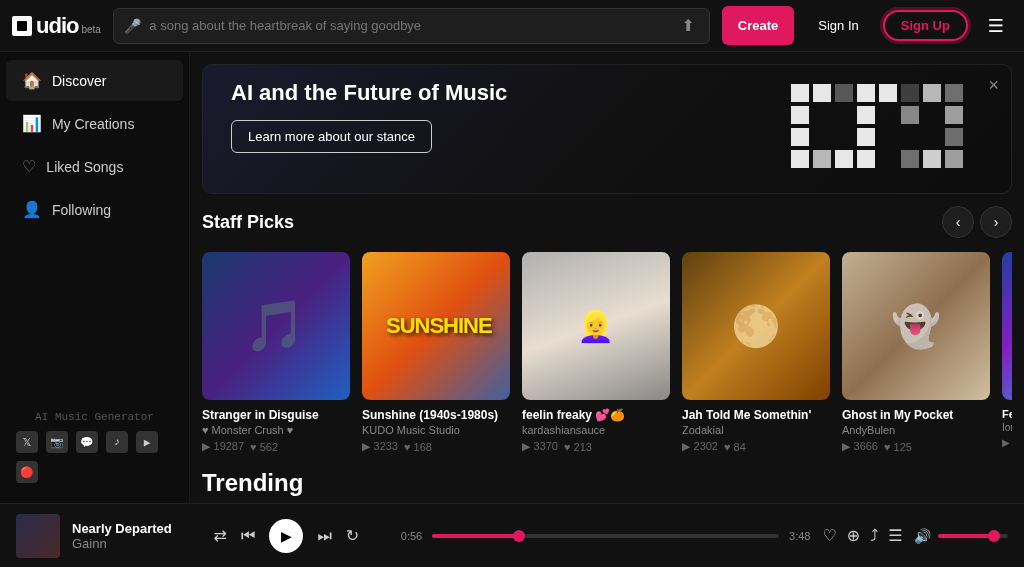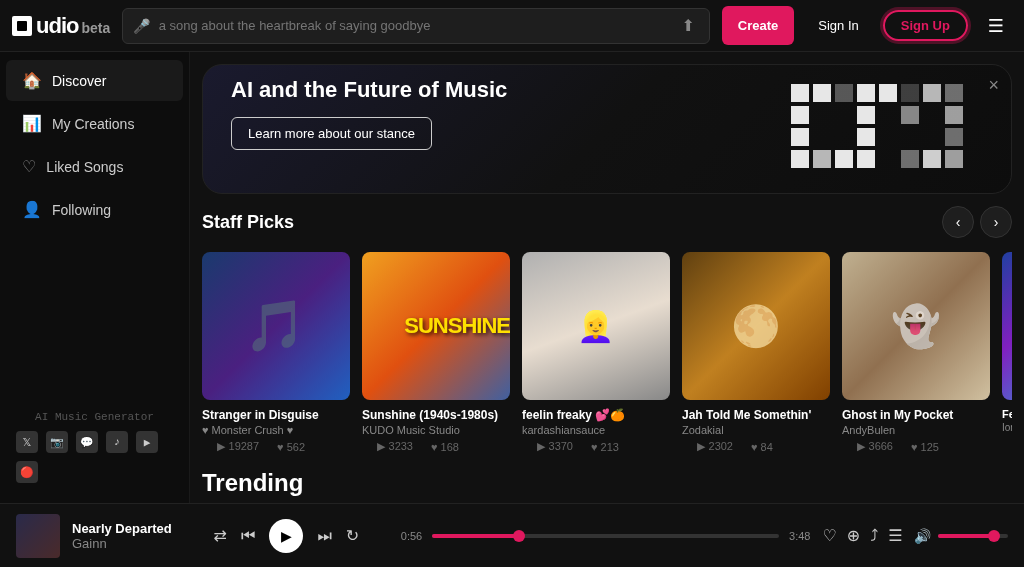--- a/index.html
+++ b/index.html
@@ -42,23 +42,23 @@
       height: 20px;
       background: #fff;
       border-radius: 2px;
       display: inline-flex;
       align-items: center;
       justify-content: center;
       margin-right: 1px;
     }
     .logo-icon svg { width: 14px; height: 14px; }
     .beta-tag {
-      font-size: 14px;
+      font-size: 10px;
       color: #999;
-      font-weight: 700;
+      font-weight: 400;
     }
     .search-bar {
       flex: 1;
       background: #1e1e1e;
       border: 1px solid #333;
       border-radius: 6px;
       display: flex;
       align-items: center;
       padding: 0 10px;
       height: 36px;
@@ -193,27 +193,27 @@
       flex-direction: column;
     }
     .content::-webkit-scrollbar { width: 4px; }
     .content::-webkit-scrollbar-track { background: #111; }
     .content::-webkit-scrollbar-thumb { background: #333; border-radius: 2px; }
 
     
     .banner {
       background: linear-gradient(135deg, #1a1a2e 0%, #111 50%, #0d0d0d 100%);
       margin: 12px;
-      border-radius: 20px;
-      padding: 12px 28px;
+      border-radius: 10px;
+      padding: 40px 28px;
       position: relative;
       overflow: hidden;
       min-height: 130px;
       display: flex;
-      align-items: flex-start;
+      align-items: flex-end;
       border: 1px solid #222;
     }
     .banner-content { flex: 1; }
     .banner-title {
       font-size: 22px;
       font-weight: 700;
       margin-bottom: 14px;
     }
     .banner-btn {
       background: transparent;
@@ -303,24 +303,23 @@
     .card-artist {
       font-size: 11px;
       color: #888;
       margin-bottom: 4px;
       white-space: nowrap;
       overflow: hidden;
       text-overflow: ellipsis;
     }
     .card-stats {
       display: flex;
-      gap: 18px;
+      gap: 6px;
       font-size: 11px;
       color: #666;
-      margin-left: 15px;
     }
     .card-stat { display: flex; align-items: center; gap: 3px; }
 
     
     .card1-img { background: linear-gradient(135deg, #1a3a6e, #4a2080, #2060c0); }
 
     
     .trending-title {
       font-size: 24px;
       font-weight: 700;
@@ -581,21 +580,21 @@
           <div class="card-title">Stranger in Disguise</div>
           <div class="card-artist">♥ Monster Crush ♥</div>
           <div class="card-stats">
             <span class="card-stat">▶ 19287</span>
             <span class="card-stat">♥ 562</span>
           </div>
         </div>
 
         <div class="card">
           <div class="card-img" style="background:linear-gradient(135deg,#f0a020,#e05010,#4060a0);position:relative;overflow:hidden;">
-            <div style="position:absolute;inset:0;display:flex;align-items:center;justify-content:flex-end;margin-left:24px;">
+            <div style="position:absolute;inset:0;display:flex;align-items:center;justify-content:flex-start;margin-left:24px;">
               <span style="font-size:22px;font-weight:900;color:#FFE000;text-shadow:2px 2px 4px rgba(0,0,0,0.8);letter-spacing:-1px;">SUNSHINE</span>
             </div>
           </div>
           <div class="card-title">Sunshine (1940s-1980s)</div>
           <div class="card-artist">KUDO Music Studio</div>
           <div class="card-stats">
             <span class="card-stat">▶ 3233</span>
             <span class="card-stat">♥ 168</span>
           </div>
         </div>

